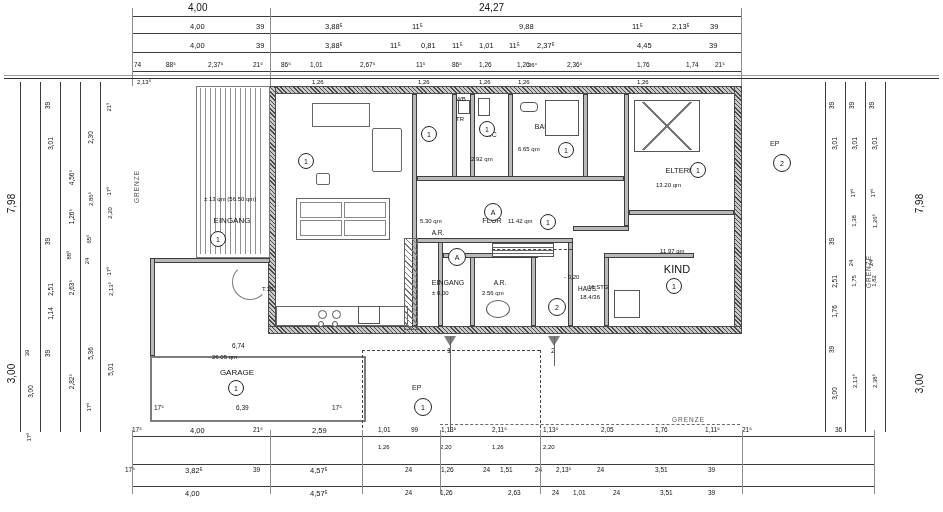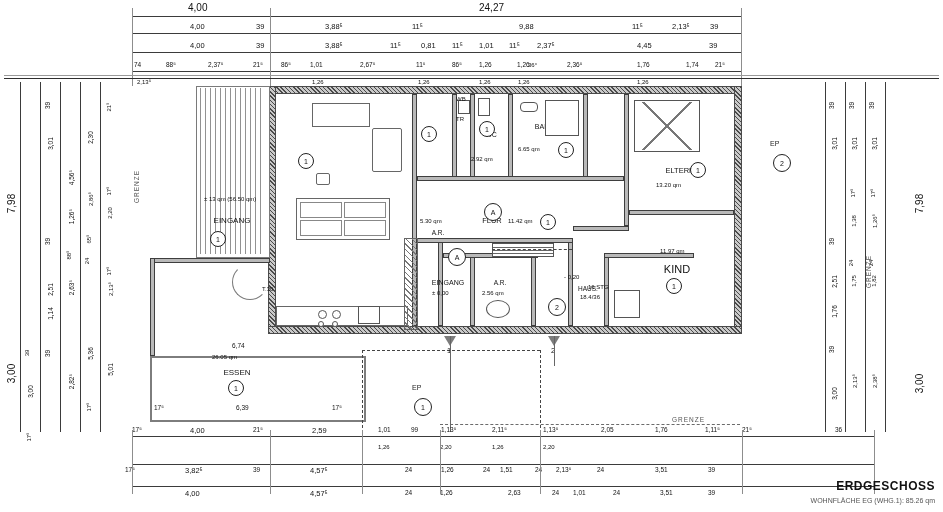--- a/index.html
+++ b/index.html
@@ -307,21 +307,21 @@
       <i style="top:3px;"></i>
         <i style="top:6px;"></i>
         <i style="top:9px;"></i>
     </div>
     <div class="dash-h" style="left:492px;top:171px;width:80px;"></div>
 
     <div class="abs" style="left:404px;top:160px;width:12px;height:90px;
         background:repeating-linear-gradient(45deg,#777 0 1px,transparent 1px 4px);border:1px solid #666;"></div>
 
     <div class="garage" style="left:150px;top:278px;width:212px;height:62px;"></div>
-    <div class="rlabel" style="left:202px;top:290px;width:70px;font-size:8px;">ESSEN</div>
+    <div class="rlabel" style="left:202px;top:290px;width:70px;font-size:8px;">GARAGE</div>
     <div class="dim xs abs" style="left:212px;top:276px;">26.05 qm</div>
     <div class="circ" style="left:228px;top:302px;width:14px;height:14px;">1</div>
 
     <div class="dash-h" style="left:362px;top:272px;width:178px;"></div>
     <div class="dash-v" style="left:362px;top:272px;height:88px;"></div>
     <div class="dash-v" style="left:540px;top:272px;height:88px;"></div>
     <div class="dash-h" style="left:362px;top:358px;width:178px;"></div>
 
     <div class="dashdot-h" style="left:440px;top:346px;width:300px;"></div>
     <div class="grenze abs" style="left:672px;top:338px;">GRENZE</div>
@@ -400,18 +400,14 @@
 
     <div class="thin-v" style="left:132px;top:90px;height:64px;"></div>
     <div class="thin-v" style="left:270px;top:90px;height:64px;"></div>
     <div class="thin-v" style="left:362px;top:90px;height:64px;"></div>
     <div class="thin-v" style="left:440px;top:90px;height:64px;"></div>
     <div class="thin-v" style="left:540px;top:90px;height:64px;"></div>
     <div class="thin-v" style="left:742px;top:90px;height:64px;"></div>
     <div class="thin-v" style="left:874px;top:90px;height:64px;"></div>
   </div>
 
-  <div class="titleblock">
-    <div class="t1">ERDGESCHOSS</div>
-    <div class="t2">WOHNFLÄCHE EG (WHG.1): 85.26 qm</div>
-  </div>
 
 </div>
 
 </body></html>

